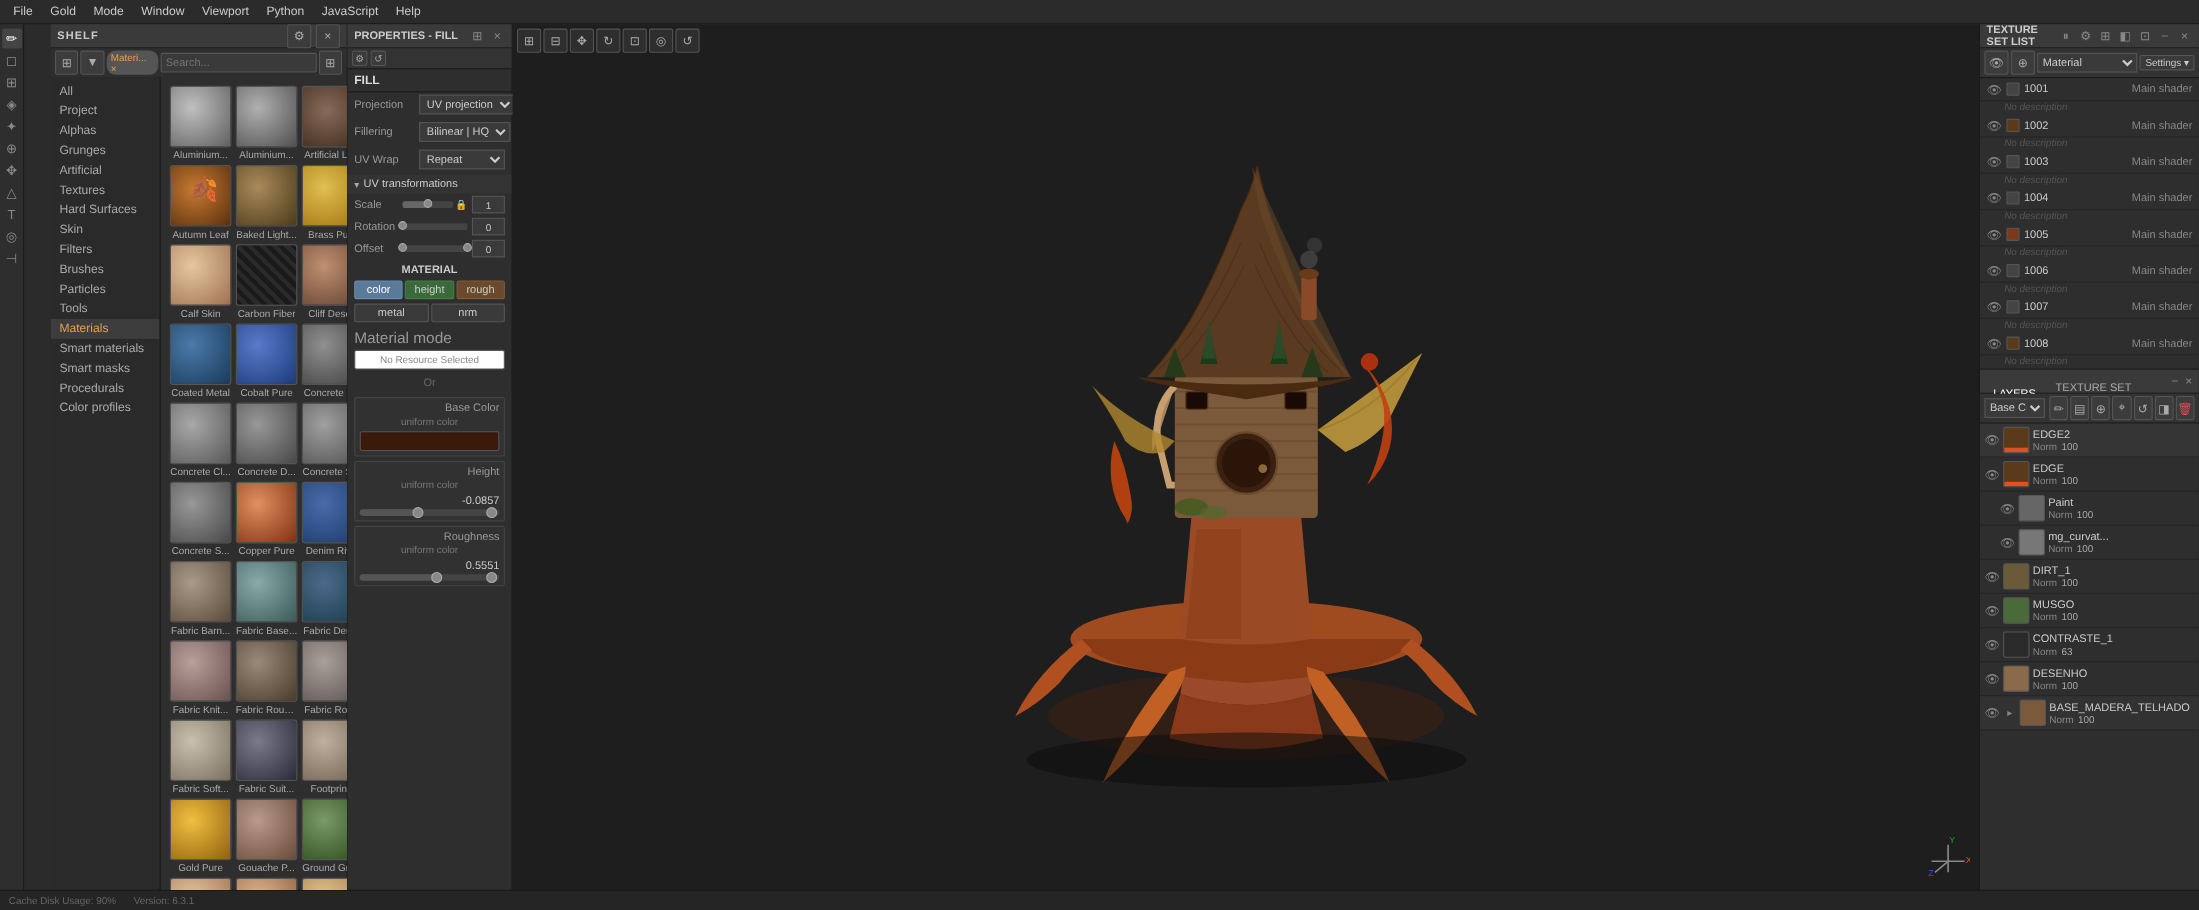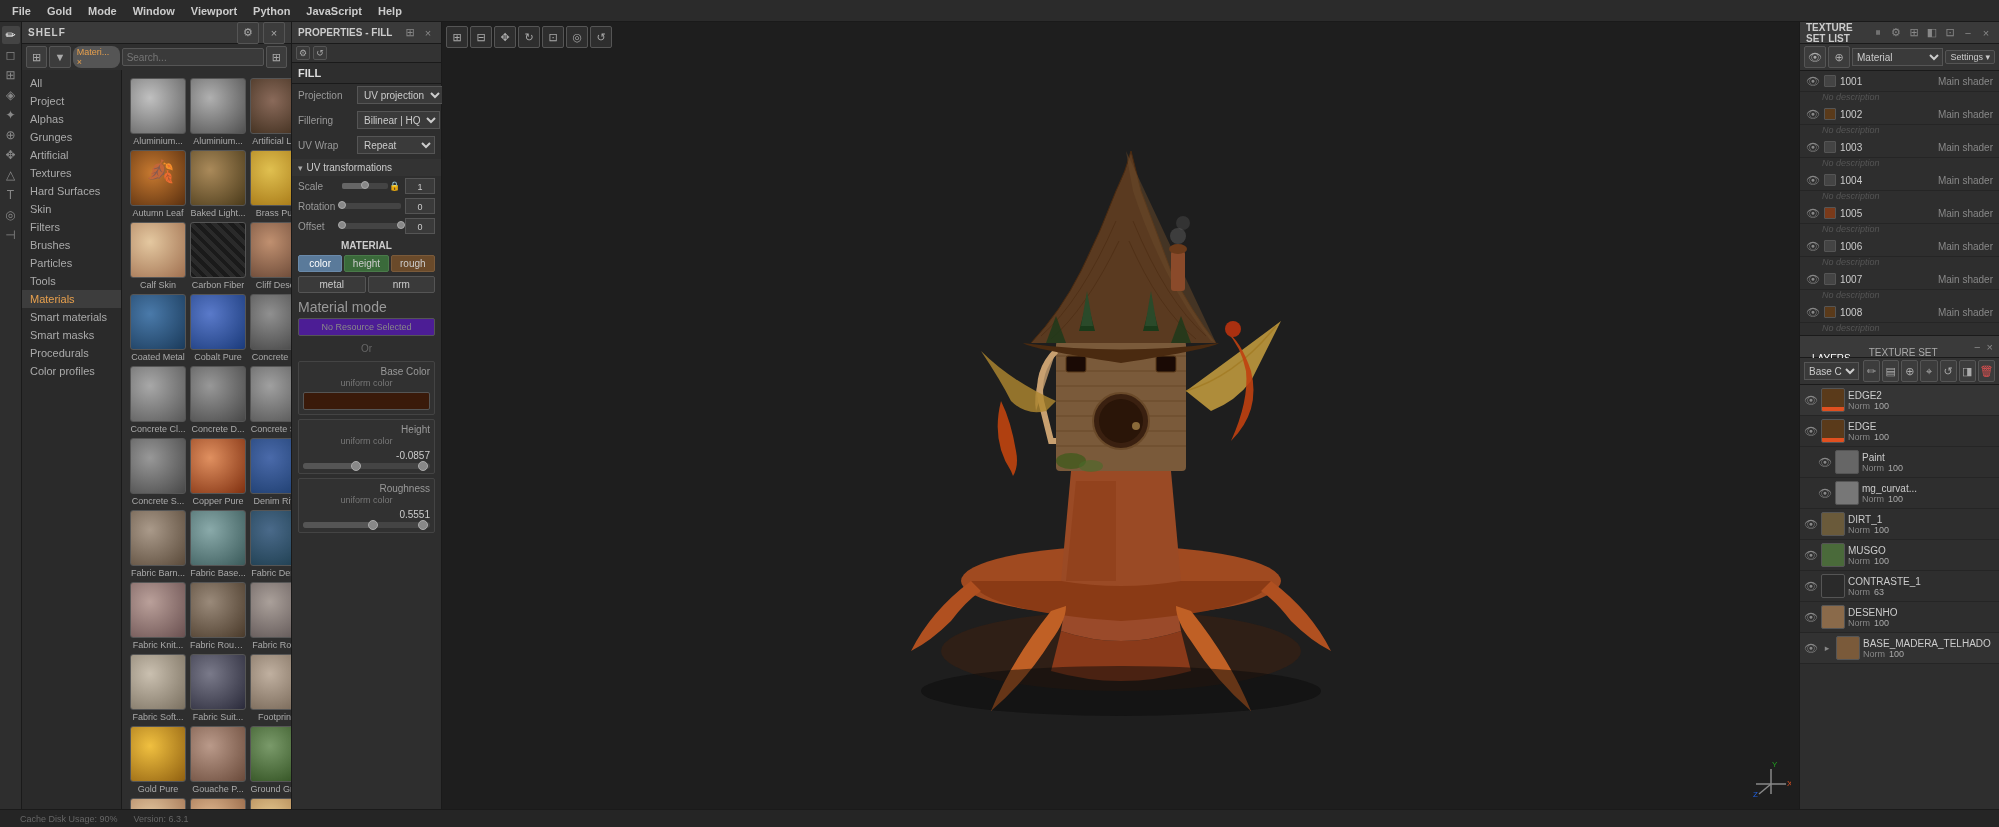--- a/index.html
+++ b/index.html
@@ -17,21 +17,20 @@
 
     
     .menu-bar {
       background: #2b2b2b;
       height: 22px;
       display: flex;
       align-items: center;
       padding: 0 4px;
       border-bottom: 1px solid #1a1a1a;
       flex-shrink: 0;
-      font-weight: bold;
     }
     .menu-bar span {
       padding: 2px 8px;
       color: #ccc;
       cursor: pointer;
       font-size: 11px;
     }
     .toolbar-btn {
       width: 22px; height: 22px;
       background: #3c3c3c;
@@ -73,20 +72,21 @@
     .left-sidebar-btn:hover, .left-sidebar-btn.active { background: #444; color: #fff; }
 
     
     .shelf-panel {
       width: 270px;
       background: #2e2e2e;
       display: flex;
       flex-direction: column;
       border-right: 1px solid #1a1a1a;
       flex-shrink: 0;
+      margin-left: 24px;
     }
     .shelf-header {
       background: #3a3a3a;
       height: 22px;
       display: flex;
       align-items: center;
       padding: 0 6px;
       border-bottom: 1px solid #1a1a1a;
       gap: 4px;
     }
@@ -528,21 +528,21 @@
     }
     .layer-blend-val { color: #aaa; }
 
     
     .status-bar {
       height: 18px;
       background: #252525;
       border-top: 1px solid #1a1a1a;
       display: flex;
       align-items: center;
-      padding: 0 20px;
+      padding: 0 8px;
       font-size: 9px;
       color: #666;
       gap: 16px;
       flex-shrink: 0;
     }
 
     
     ::-webkit-scrollbar { width: 6px; height: 6px; }
     ::-webkit-scrollbar-track { background: #2a2a2a; }
     ::-webkit-scrollbar-thumb { background: #555; border-radius: 3px; }
@@ -852,21 +852,21 @@
       </div>
 
       <div class="mat-tabs-2">
         <div class="mat-tab">metal</div>
         <div class="mat-tab">nrm</div>
       </div>
 
       <div class="mat-mode-row">
         <span class="mat-mode-label">Material mode</span>
       </div>
-      <div style="background:#4c1d95;border:1px solid #555;border-radius:2px;padding:3px;font-size:9px;color:#888;text-align:center;margin-bottom:4px;">No Resource Selected</div>
+      <div style="background:#ffffff;border:1px solid #555;border-radius:2px;padding:3px;font-size:9px;color:#888;text-align:center;margin-bottom:4px;">No Resource Selected</div>
 
       <div class="or-divider">Or</div>
 
       <div class="prop-slider-section">
         <div class="prop-slider-title">Base Color</div>
         <div class="prop-slider-sub">uniform color</div>
         <div class="color-swatch" style="background:#3a1a0a;"></div>
       </div>
 
       <div class="prop-slider-section">

